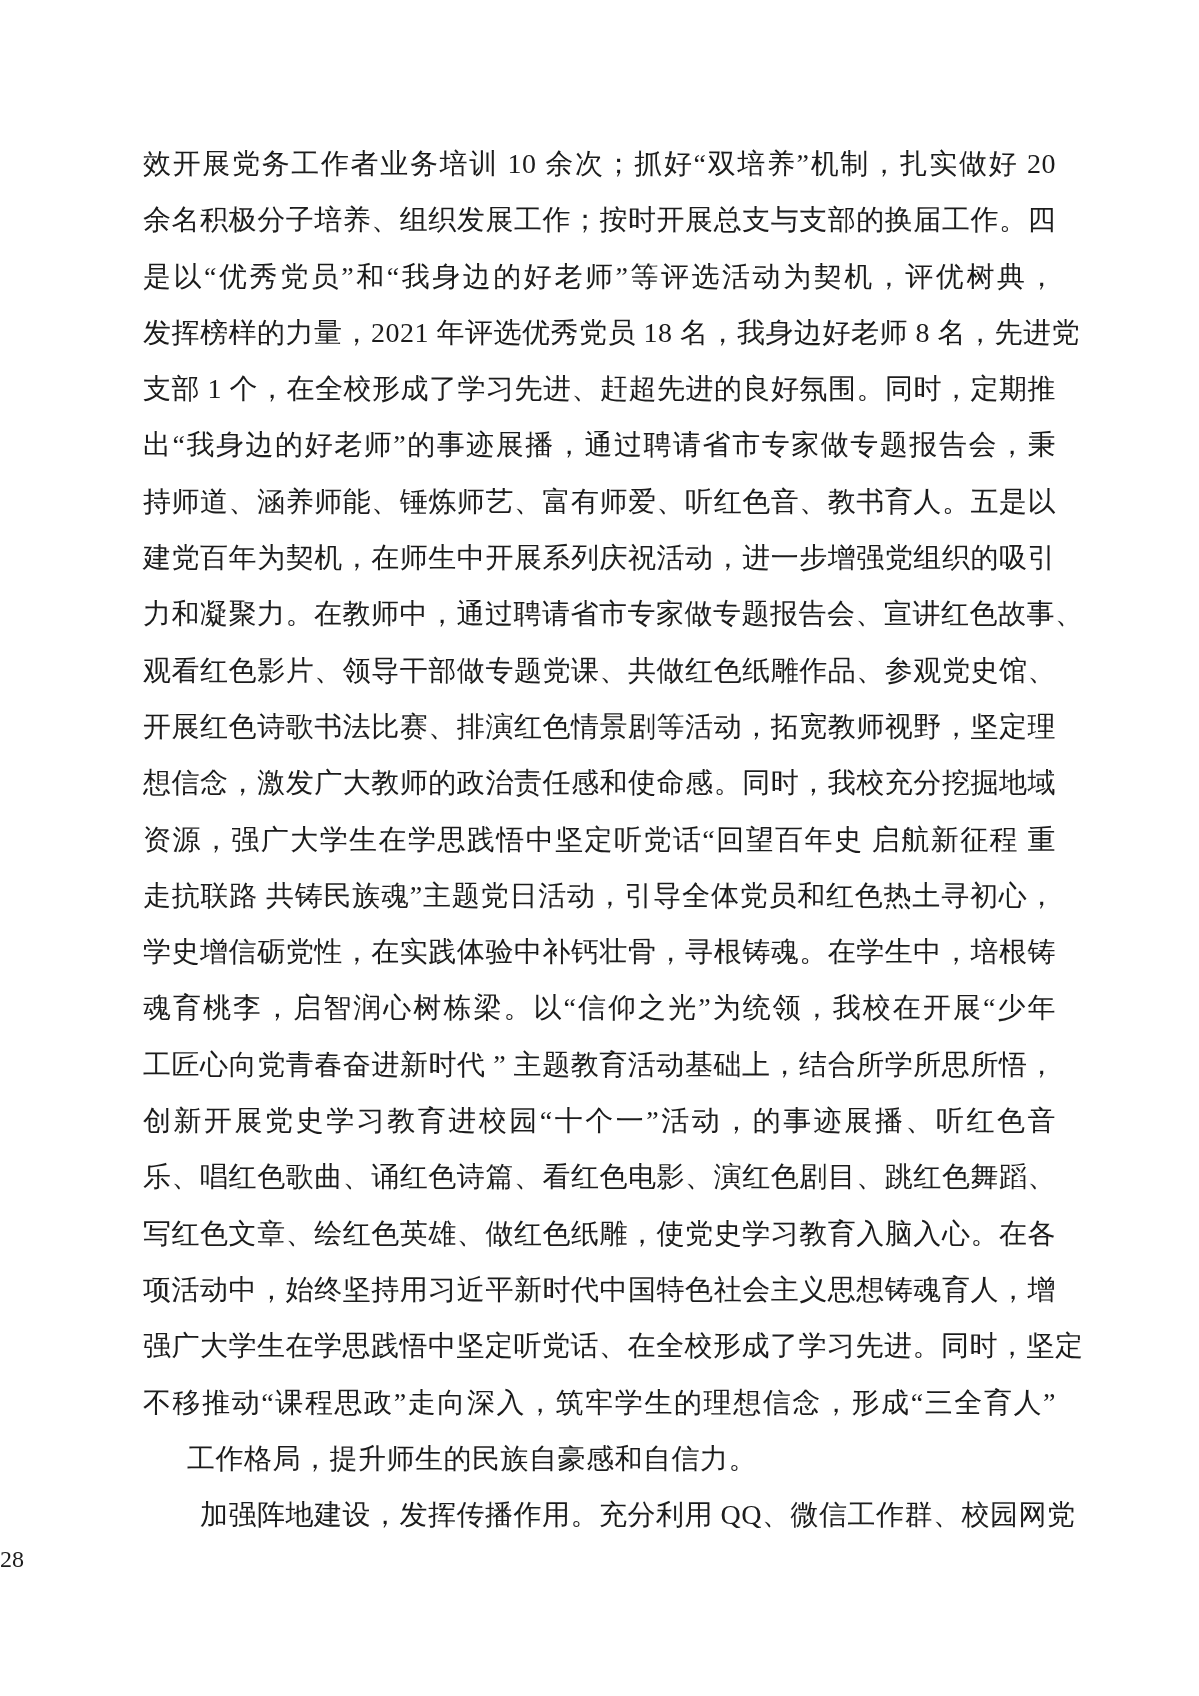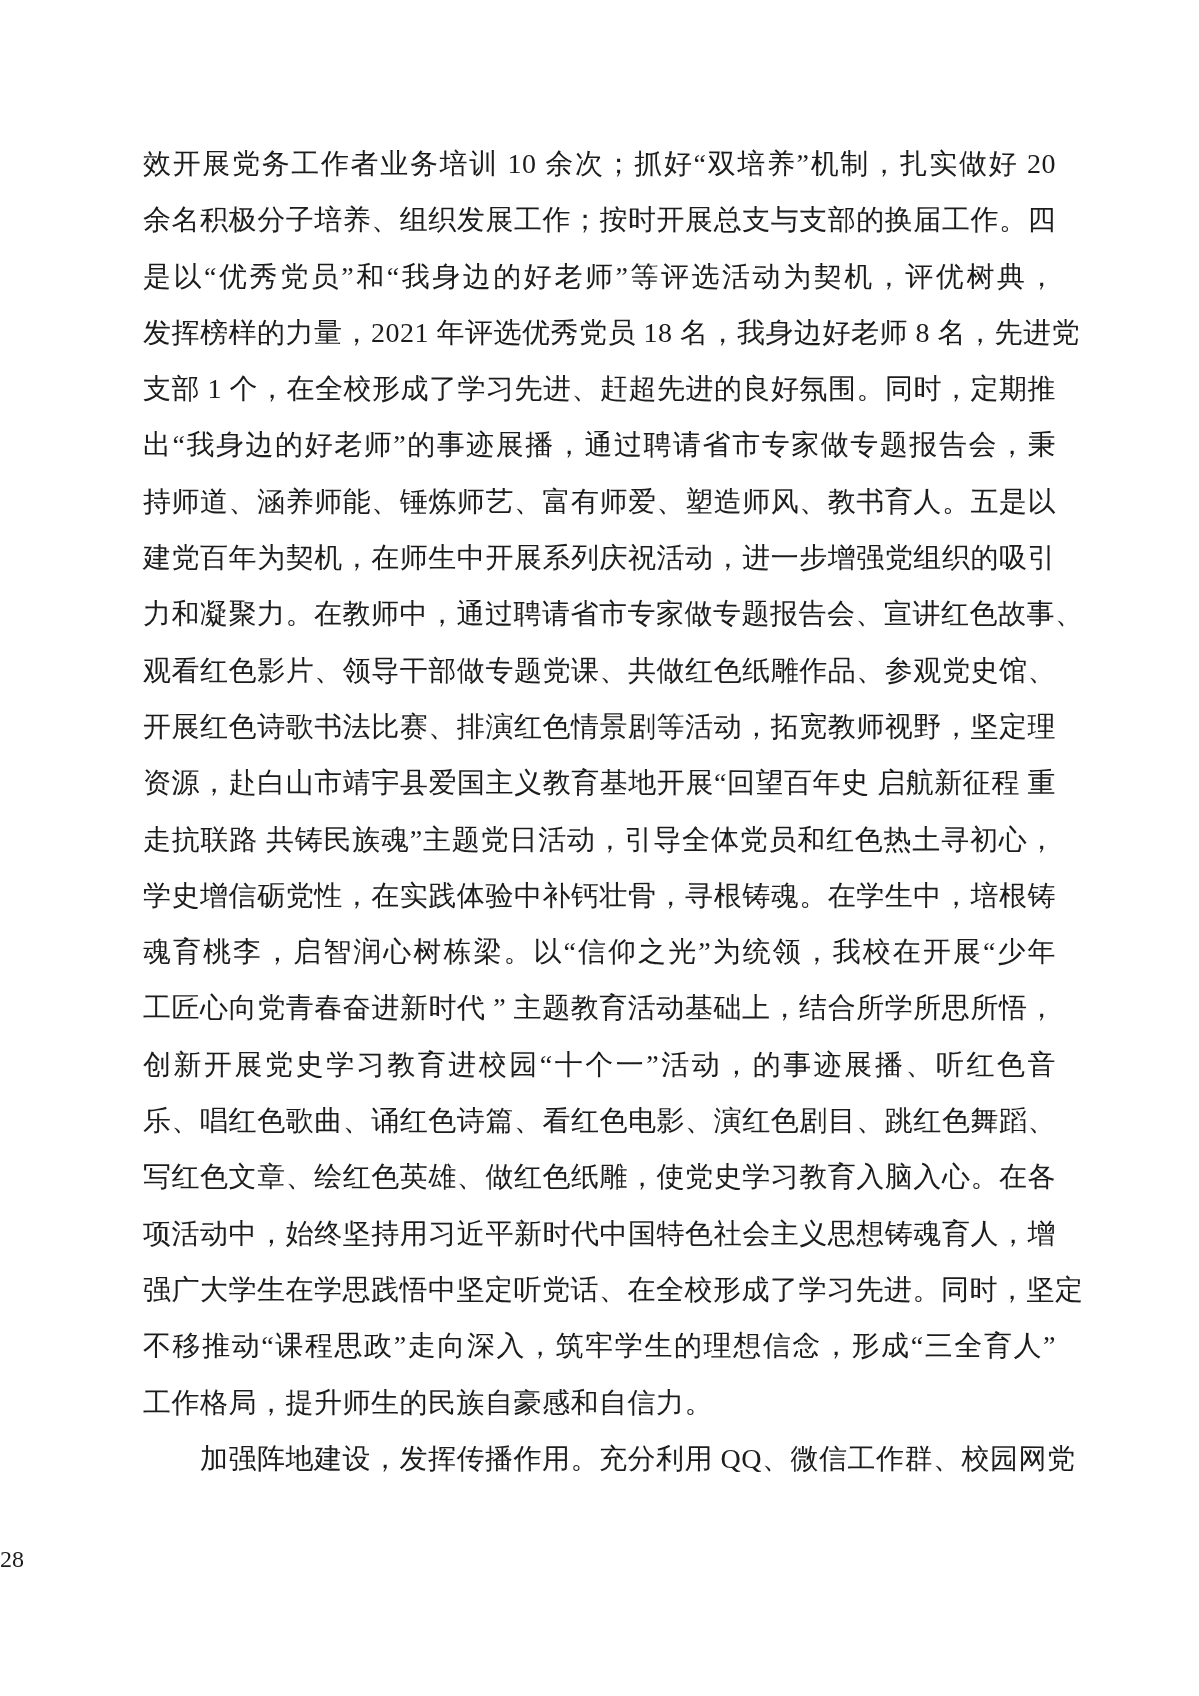--- a/index.html
+++ b/index.html
@@ -28,20 +28,21 @@
     height: 56.3px;
     white-space: nowrap;
     text-align: justify;
     text-align-last: justify;
     text-justify: inter-character;
     letter-spacing: 0.5px;
   }
   .line.short-line {
     text-align: right;
     text-align-last: left;
+    margin-left: 44px;
   }
   .page-number {
     position: absolute;
     left: 0;
     top: 1544px;
     width: 100%;
     text-align: left;
     font-size: 24px;
     line-height: 30px;
     color: #1c1c1c;
@@ -51,26 +52,27 @@
 <body>
 
 <div class="page">
   <div class="text-block">
     <div class="line">效开展党务工作者业务培训 10 余次；抓好“双培养”机制，扎实做好 20</div>
     <div class="line">余名积极分子培养、组织发展工作；按时开展总支与支部的换届工作。四</div>
     <div class="line">是以“优秀党员”和“我身边的好老师”等评选活动为契机，评优树典，</div>
     <div class="line">发挥榜样的力量，2021 年评选优秀党员 18 名，我身边好老师 8 名，先进党</div>
     <div class="line">支部 1 个，在全校形成了学习先进、赶超先进的良好氛围。同时，定期推</div>
     <div class="line">出“我身边的好老师”的事迹展播，通过聘请省市专家做专题报告会，秉</div>
-    <div class="line">持师道、涵养师能、锤炼师艺、富有师爱、塑造师风、教书育人。五是以</div>
+    <div class="line">持师道、涵养师能、锤炼师艺、富有师爱、听红色音、教书育人。五是以</div>
     <div class="line">建党百年为契机，在师生中开展系列庆祝活动，进一步增强党组织的吸引</div>
     <div class="line">力和凝聚力。在教师中，通过聘请省市专家做专题报告会、宣讲红色故事、</div>
     <div class="line">观看红色影片、领导干部做专题党课、共做红色纸雕作品、参观党史馆、</div>
     <div class="line">开展红色诗歌书法比赛、排演红色情景剧等活动，拓宽教师视野，坚定理</div>
-    <div class="line">资源，赴白山市靖宇县爱国主义教育基地开展“回望百年史 启航新征程 重</div>
+    <div class="line">想信念，激发广大教师的政治责任感和使命感。同时，我校充分挖掘地域</div>
+    <div class="line">资源，强广大学生在学思践悟中坚定听党话“回望百年史 启航新征程 重</div>
     <div class="line">走抗联路 共铸民族魂”主题党日活动，引导全体党员和红色热土寻初心，</div>
     <div class="line">学史增信砺党性，在实践体验中补钙壮骨，寻根铸魂。在学生中，培根铸</div>
     <div class="line">魂育桃李，启智润心树栋梁。以“信仰之光”为统领，我校在开展“少年</div>
     <div class="line">工匠心向党青春奋进新时代 ” 主题教育活动基础上，结合所学所思所悟，</div>
     <div class="line">创新开展党史学习教育进校园“十个一”活动，的事迹展播、听红色音</div>
     <div class="line">乐、唱红色歌曲、诵红色诗篇、看红色电影、演红色剧目、跳红色舞蹈、</div>
     <div class="line">写红色文章、绘红色英雄、做红色纸雕，使党史学习教育入脑入心。在各</div>
     <div class="line">项活动中，始终坚持用习近平新时代中国特色社会主义思想铸魂育人，增</div>
     <div class="line">强广大学生在学思践悟中坚定听党话、在全校形成了学习先进。同时，坚定</div>
     <div class="line">不移推动“课程思政”走向深入，筑牢学生的理想信念，形成“三全育人”</div>

